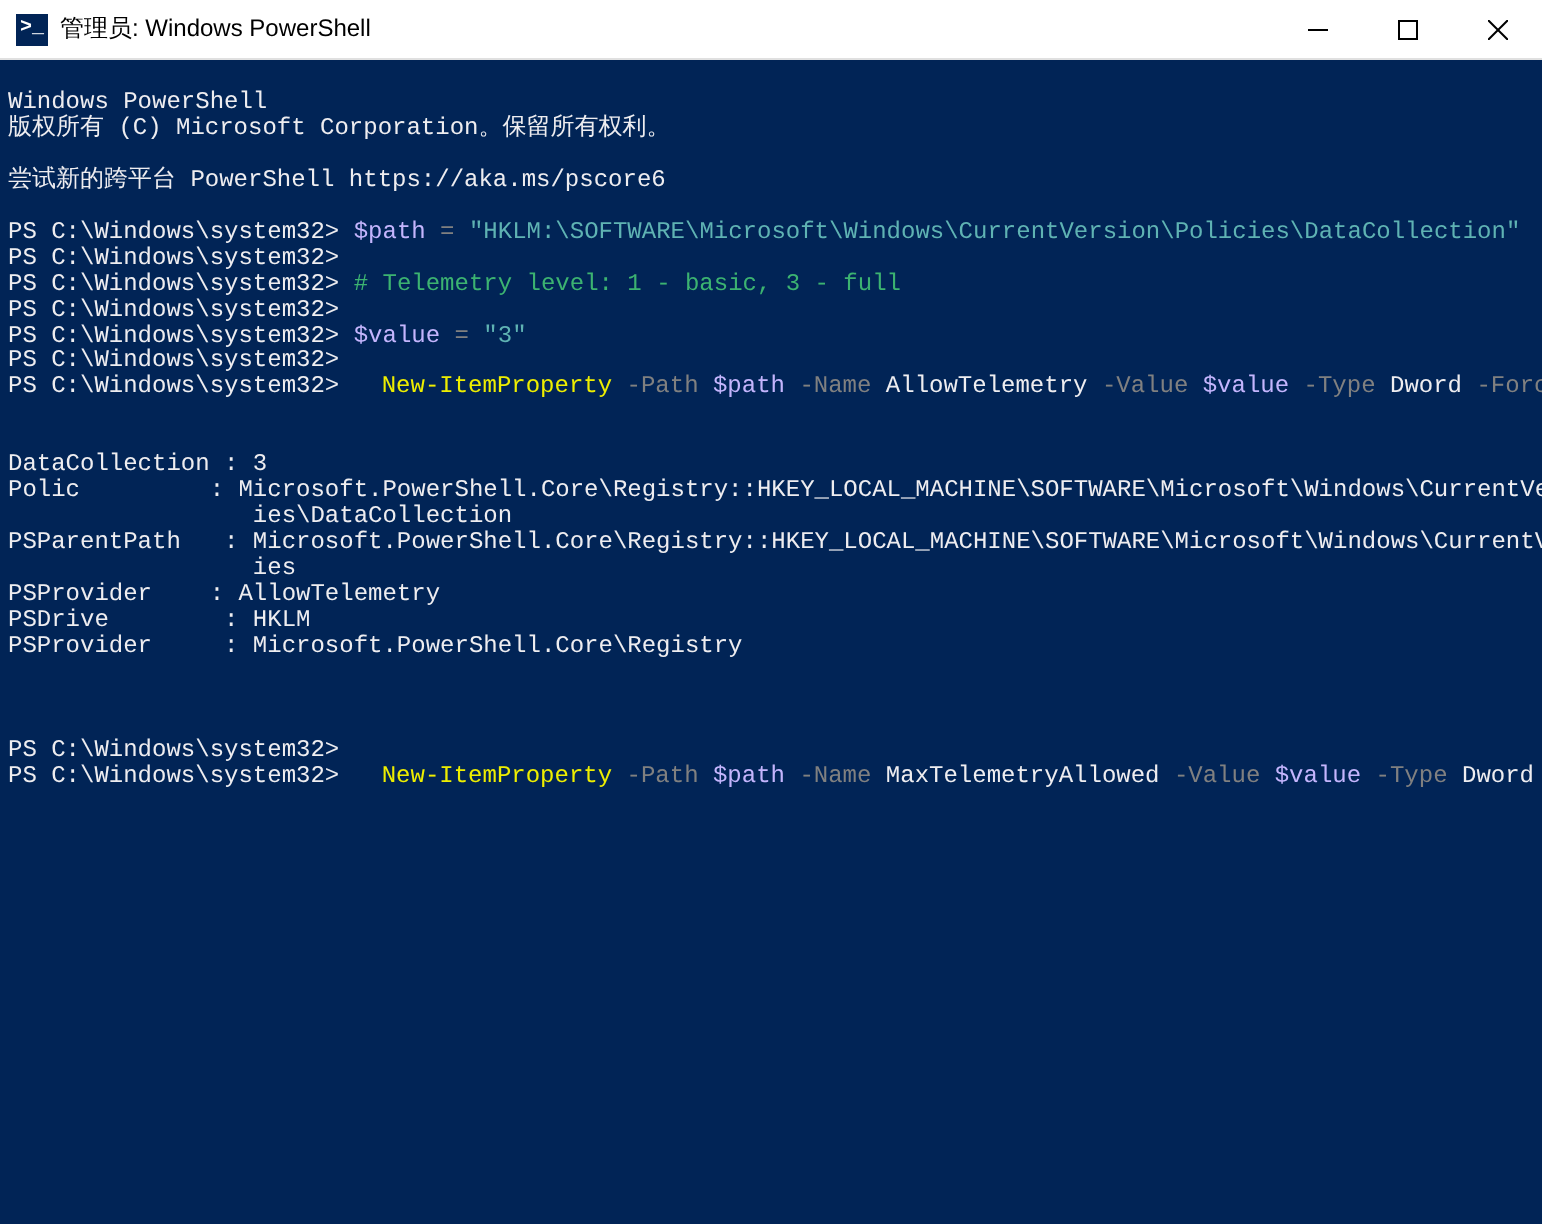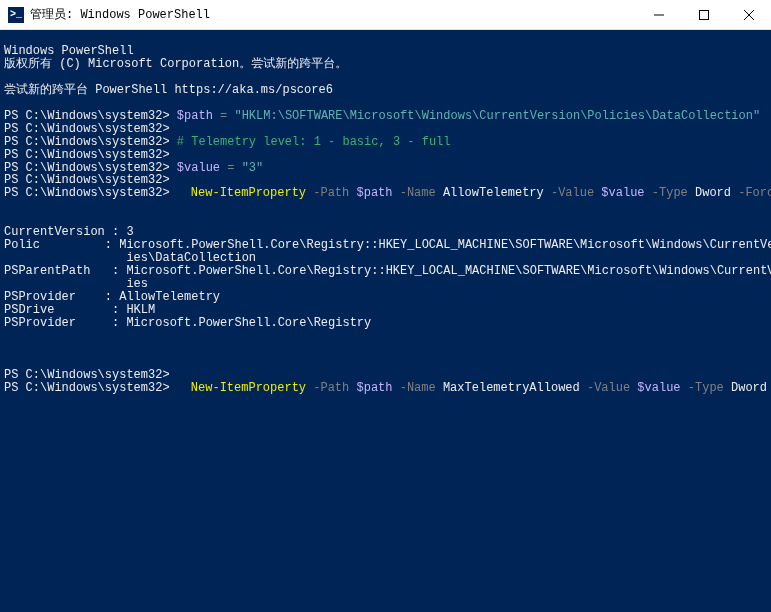--- a/index.html
+++ b/index.html
@@ -35,21 +35,21 @@
       background: #012456;
       display: flex;
       align-items: center;
       justify-content: center;
       color: white;
       font-size: 10px;
       font-weight: bold;
     }
     .title-text {
       color: #000;
-      font-family: Liberation Mono, monospace;
+      font-family: Liberation Sans, sans-serif;
       font-size: 12px;
     }
     .titlebar-controls {
       display: flex;
     }
     .control-btn {
       width: 45px;
       height: 30px;
       display: flex;
       align-items: center;
@@ -96,34 +96,34 @@
       <svg width="10" height="10">
           <line x1="0" y1="0" x2="10" y2="10" stroke="black" stroke-width="1"></line>
           <line x1="10" y1="0" x2="0" y2="10" stroke="black" stroke-width="1"></line>
         </svg>
     </div>
   </div>
 </div>
 
 <div class="terminal">
 <span class="white">Windows PowerShell</span>
-<span class="white">版权所有 (C) Microsoft Corporation。尝试新的跨平台。</span>
+<span class="white">版权所有 (C) Microsoft Corporation。保留所有权利。</span>
 
 <span class="white">尝试新的跨平台 PowerShell https://aka.ms/pscore6</span>
 
 <span class="white">PS C:\Windows\system32&gt;</span> <span class="lightgreen">$path</span><span class="gray"> = </span><span class="cyan">"HKLM:\SOFTWARE\Microsoft\Windows\CurrentVersion\Policies\DataCollection"</span>
 <span class="white">PS C:\Windows\system32&gt;</span>
 <span class="white">PS C:\Windows\system32&gt;</span> <span class="green"># Telemetry level: 1 - basic, 3 - full</span>
 <span class="white">PS C:\Windows\system32&gt;</span>
 <span class="white">PS C:\Windows\system32&gt;</span> <span class="lightgreen">$value</span><span class="gray"> = </span><span class="cyan">"3"</span>
 <span class="white">PS C:\Windows\system32&gt;</span>
 <span class="white">PS C:\Windows\system32&gt;</span> <span class="yellow">New-ItemProperty</span><span class="gray"> -Path </span><span class="lightgreen">$path</span><span class="gray"> -Name </span><span class="white">AllowTelemetry</span><span class="gray"> -Value </span><span class="lightgreen">$value</span><span class="gray"> -Type </span><span class="white">Dword</span><span class="gray"> -Force</span>
 
 
-<span class="white">CurrentVersion : </span><span class="white">3</span>
+<span class="white">DataCollection : </span><span class="white">3</span>
 <span class="white">Polic         : </span><span class="white">Microsoft.PowerShell.Core\Registry::HKEY_LOCAL_MACHINE\SOFTWARE\Microsoft\Windows\CurrentVersion\Polic</span>
 <span class="white">                 ies\DataCollection</span>
 <span class="white">PSParentPath   : </span><span class="white">Microsoft.PowerShell.Core\Registry::HKEY_LOCAL_MACHINE\SOFTWARE\Microsoft\Windows\CurrentVersion\Polic</span>
 <span class="white">                 ies</span>
 <span class="white">PSProvider    : </span><span class="white">AllowTelemetry</span>
 <span class="white">PSDrive        : </span><span class="white">HKLM</span>
 <span class="white">PSProvider     : </span><span class="white">Microsoft.PowerShell.Core\Registry</span>
 
 
 

